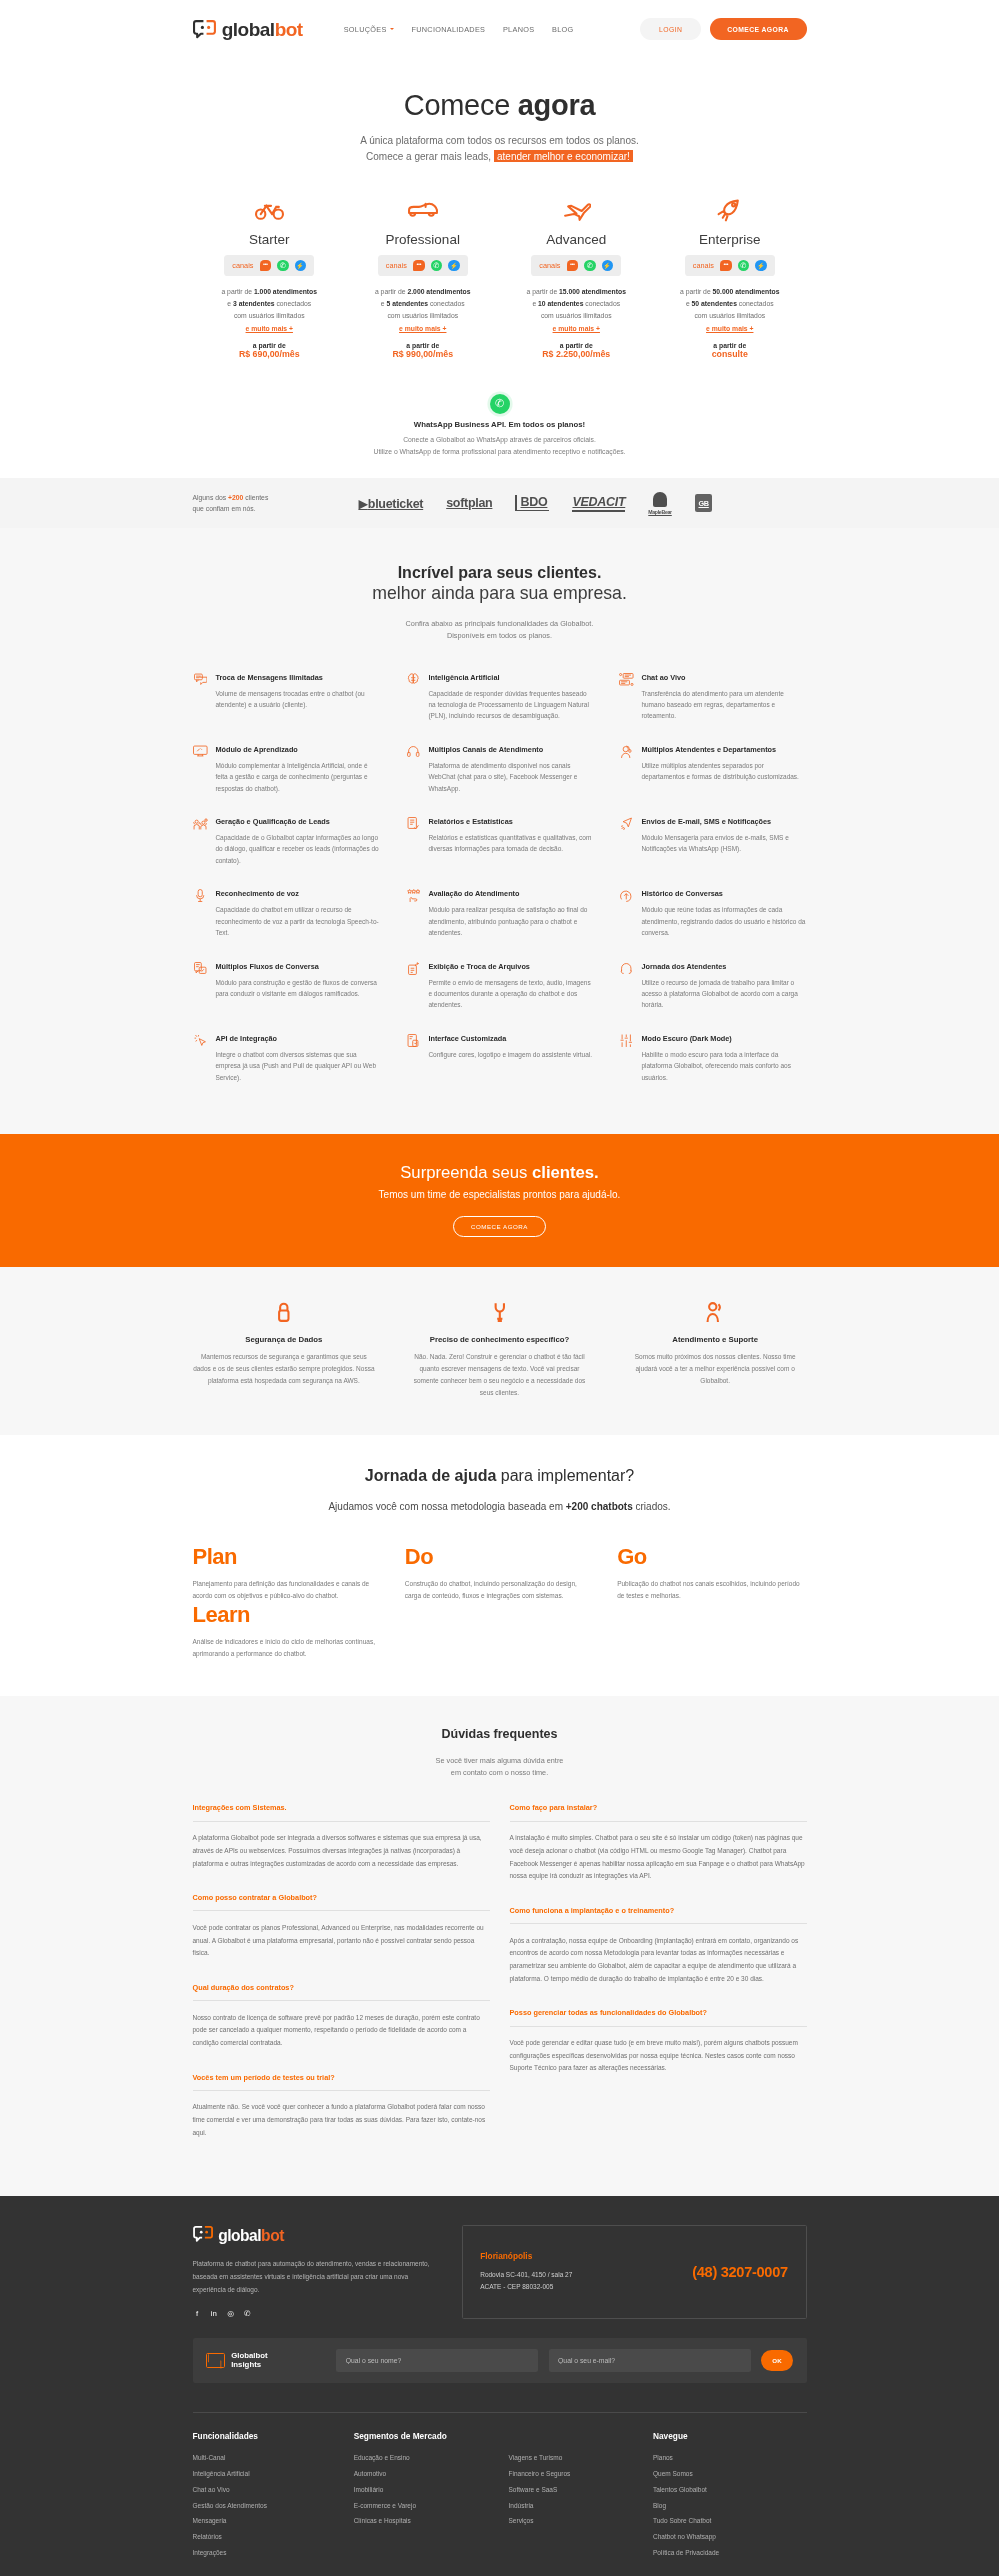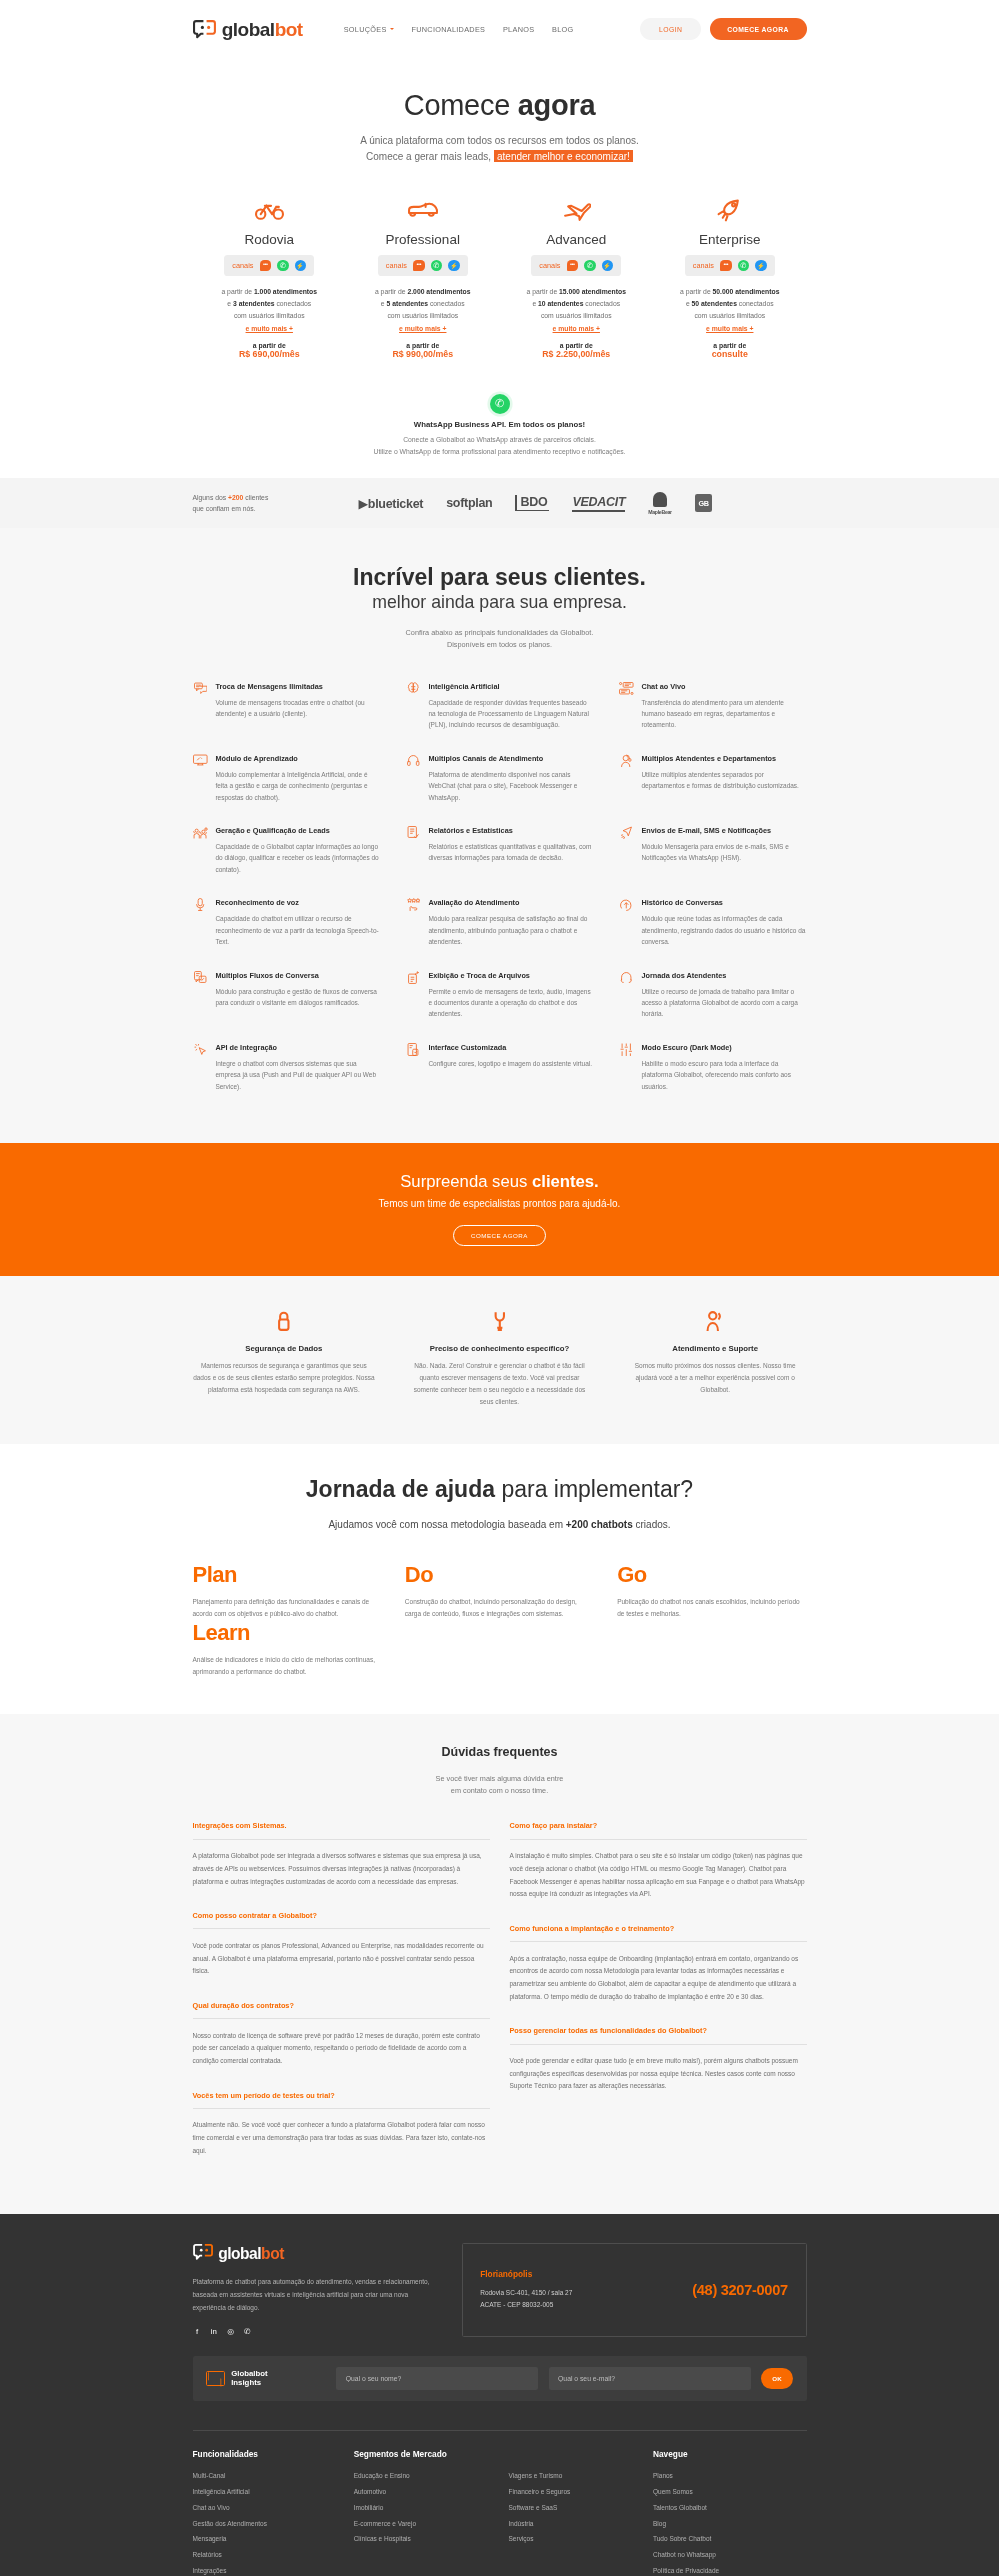--- a/index.html
+++ b/index.html
@@ -80,32 +80,32 @@
   }
   .wa-title { margin-top: 6.2px; font-size: 7.8px; font-weight: 800; color: #2f2f2f; }
   .wa-text { margin-top: 5.2px; font-size: 6.8px; line-height: 1.7; color: #7d7d7d; font-weight: 300; }
 
   
   .clients { background: #f4f4f4; padding: 13.5px 0; }
   .clients .wrap { display: flex; align-items: center; }
   .clients-lead { font-size: 6.8px; line-height: 1.7; color: #6b6b6b; font-weight: 300; width: 130px; }
   .clients-lead b { color: #f26522; font-weight: 600; }
   .logos { display: flex; align-items: center; gap: 23px; margin-left: 36px; filter: grayscale(1); opacity: .82; }
-  .brand { font-size: 12.5px; font-weight: 800; color: #2b2b2b; letter-spacing: -0.3px; white-space: nowrap; }
+  .brand { font-size: 12.5px; font-weight: 800; color: #2b2b2b; letter-spacing: -0.3px; white-space: nowrap; text-decoration: underline; }
   .brand.bt span { font-weight: 300; }
   .brand.bdo { border-left: 2.1px solid #2b2b2b; border-bottom: 1.6px solid #2b2b2b; padding: 0 2.1px 1.6px 3.1px; }
   .brand.vd { font-style: italic; border-bottom: 2.1px solid #2b2b2b; padding-bottom: 1px; }
   .brand.mb { font-size: 5.2px; text-align: center; }
   .mb-bot { width: 13.5px; height: 15.6px; background: #2b2b2b; border-radius: 6.8px 6.8px 2.1px 2.1px; margin: 0 auto 1.6px; }
   .brand.gb { width: 17.7px; height: 17.7px; background: #a21caf; border-radius: 2.1px; color:#fff; font-size: 7.3px; display:flex; align-items:center; justify-content:center; }
 
   
   .features { background: #f7f7f7; padding: 36px 0 31px; }
   .sec-head { text-align: center; }
-  .sec-head h2 { font-size: 23px; color: #2f2f2f; font-weight: 800; }
+  .sec-head h2 { font-size: 16px; color: #2f2f2f; font-weight: 800; }
   .sec-head h3 { font-size: 17.7px; color: #3d3d3d; font-weight: 300; margin-top: 1px; }
   .sec-sub { margin-top: 13.5px; font-size: 7.3px; line-height: 1.7; color: #7a7a7a; font-weight: 300; }
   .fgrid { display: grid; grid-template-columns: repeat(3, 1fr); column-gap: 25px; row-gap: 3.1px; margin-top: 30px; }
   .fitem { display: flex; gap: 7.3px; padding-bottom: 20px; }
   .ficon { flex: 0 0 15.6px; height: 15.6px; color: #f26522; display: flex; align-items: flex-start; justify-content: center; }
   .ficon svg { stroke: #f26522; fill: none; stroke-width: 1.6; }
   .ftitle { font-size: 7.3px; font-weight: 700; color: #2b2b2b; line-height: 1.35; }
   .ftext { margin-top: 5.2px; font-size: 6.5px; line-height: 1.75; color: #7a7a7a; font-weight: 300; }
 
   
@@ -239,21 +239,21 @@
     <div class="plans">
 
       <div class="plan">
         <div class="plan-ico">
           <svg width="29" height="21" viewBox="0 0 56 40" stroke-linecap="round">
               <circle cx="11" cy="27" r="9"></circle>
               <circle cx="45" cy="27" r="9"></circle>
               <path d="M11 27 L22 11 L33 27 M22 11 H31 M19 11 h8 M33 27 L41 13 h5"></path>
             </svg>
         </div>
-        <div class="plan-name">Rodovia</div>
+        <div class="plan-name">Starter</div>
         <div class="chips">
           <span class="lbl">canais</span>
           <span class="chip chat"></span>
           <span class="chip wa"></span>
           <span class="chip ms"></span>
         </div>
         <div class="plan-desc">
           <span>a partir de </span><b>1.000 atendimentos</b><br>
           <span>e </span><b>3 atendentes</b><span> conectados</span><br>
           <span>com usuários ilimitados</span><br>

